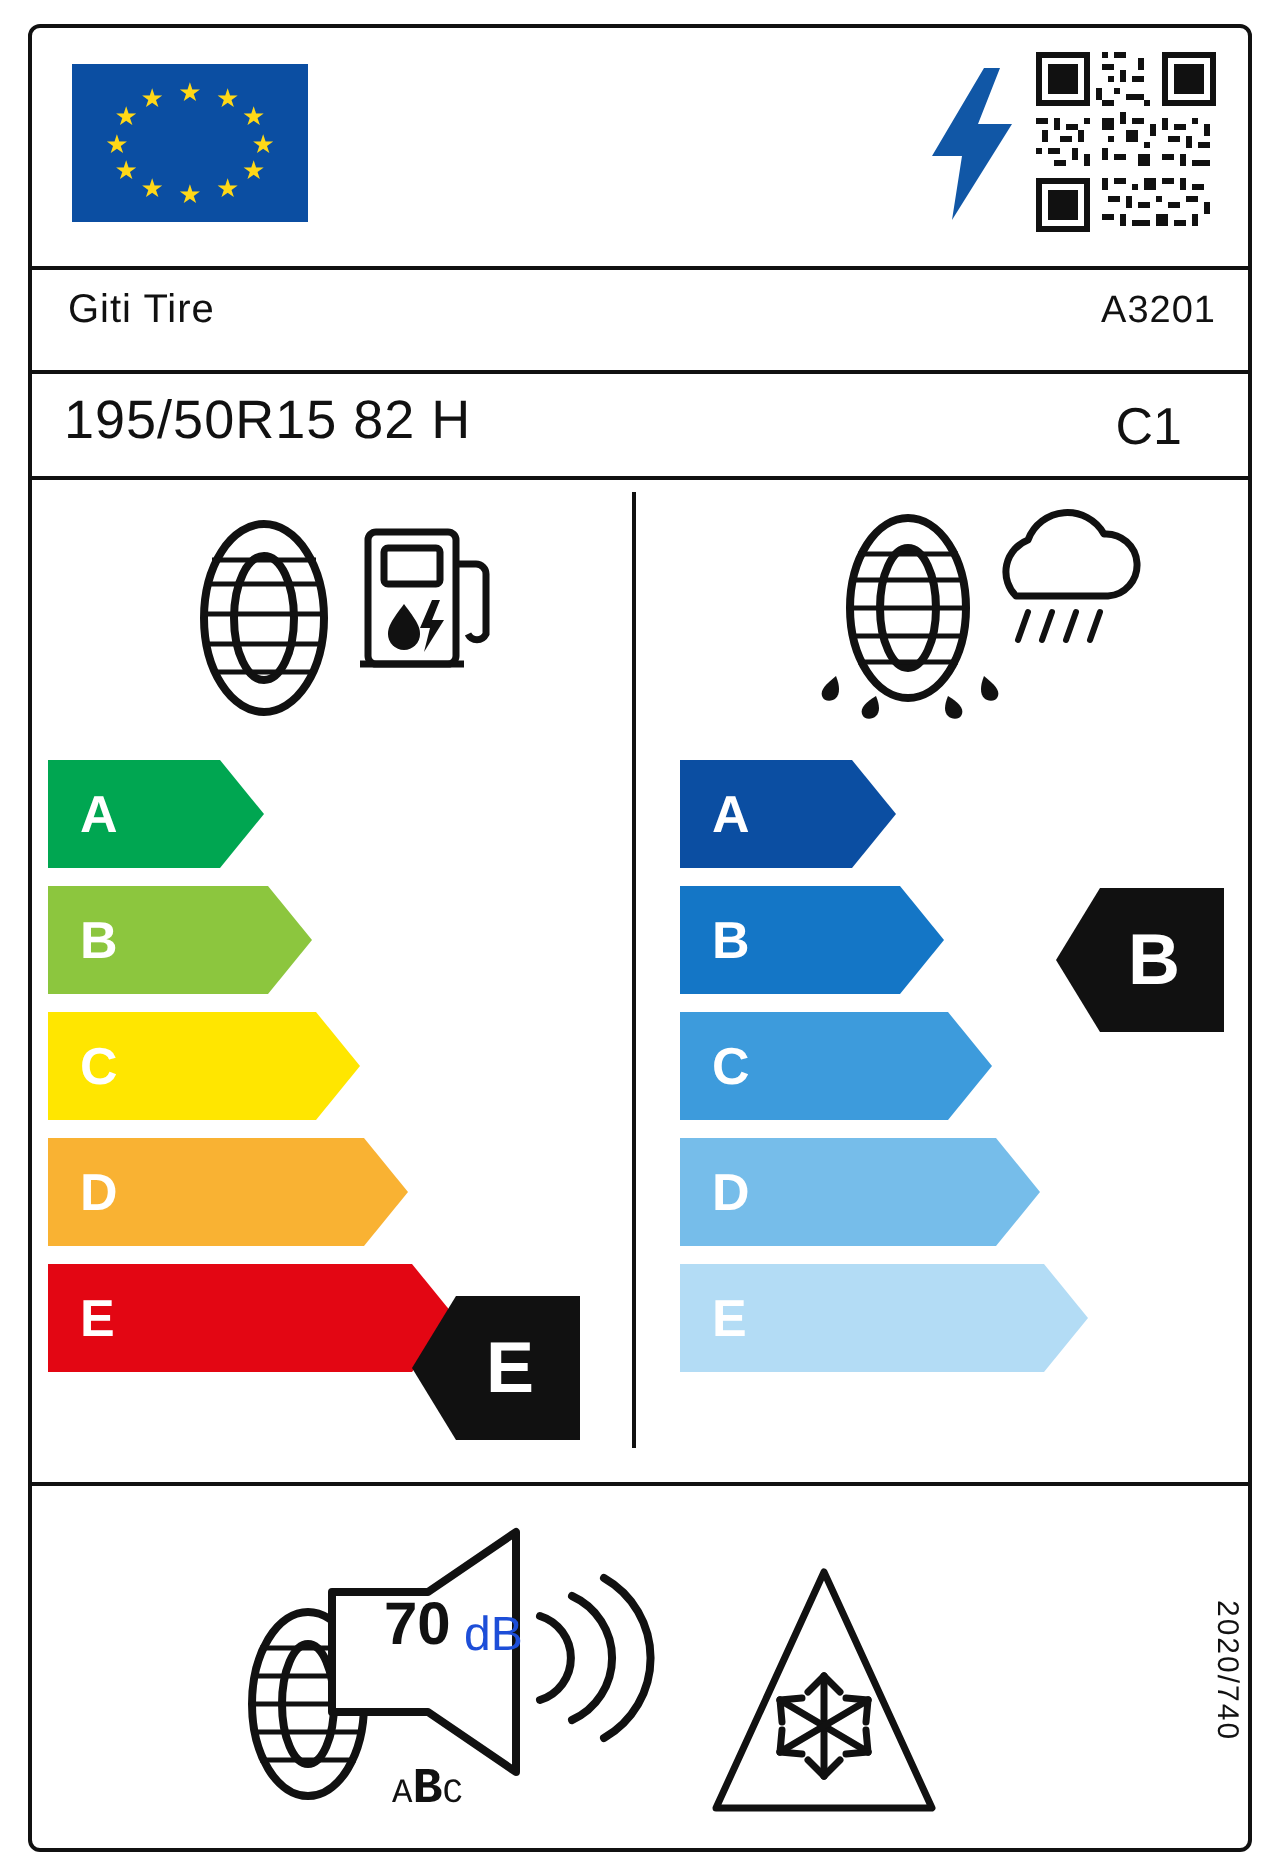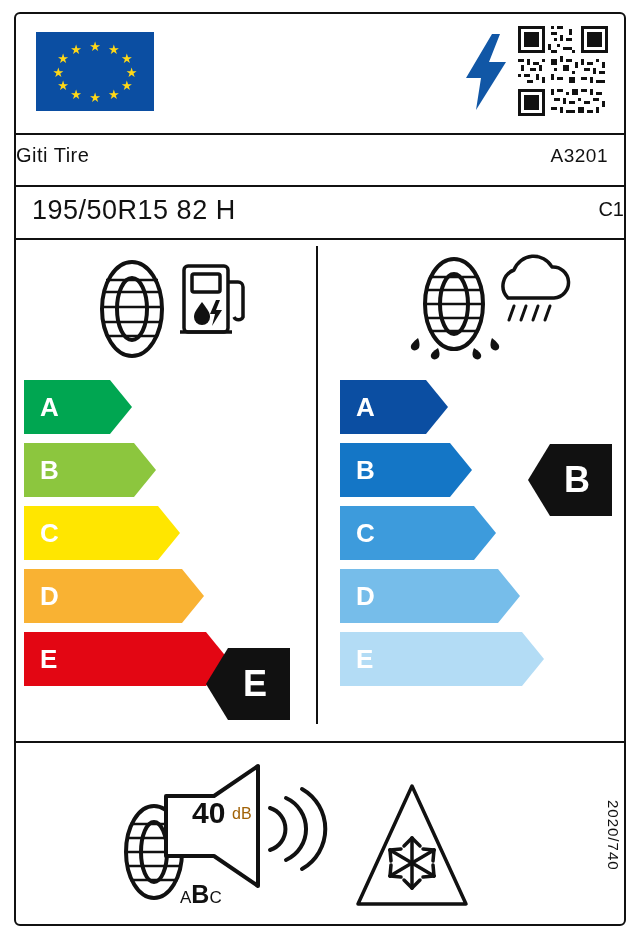--- a/index.html
+++ b/index.html
@@ -76,21 +76,21 @@
     width: 2px;
     background: #111111;
     left: 316px;
     top: 246px;
     height: 478px;
   }
 
   
   .brand {
     position: absolute;
-    left: 16px; top: 144px;
+    left: 34px; top: 144px;
     font-size: 20px;
     color: #111111;
     letter-spacing: 0.5px;
     text-align: right;
   }
   .type-code {
     position: absolute;
     right: 32px; top: 145px;
     font-size: 19px;
     color: #111111;
@@ -98,22 +98,22 @@
   }
   .tire-size {
     position: absolute;
     left: 32px; top: 195px;
     font-size: 27px;
     color: #111111;
     letter-spacing: 0.5px;
   }
   .class-code {
     position: absolute;
-    right: 16px; top: 198px;
-    font-size: 20px;
+    right: 49px; top: 198px;
+    font-size: 26px;
     color: #111111;
   }
 
   
   .pic-fuel {
     position: absolute;
     left: 80px; top: 252px;
     width: 180px; height: 110px;
   }
   .pic-wet {
@@ -185,29 +185,30 @@
     position: absolute;
     left: 192px; top: 798px;
     font-size: 30px;
     font-weight: bold;
     color: #111111;
     line-height: 1;
   }
   .noise-unit {
     position: absolute;
     left: 232px; top: 806px;
-    font-size: 16px;
-    color: #a16207;
+    font-size: 24px;
+    color: #1d4ed8;
     line-height: 1;
   }
   .noise-class {
     position: absolute;
-    left: 180px; top: 882px;
+    left: 196px; top: 882px;
     line-height: 1;
     color: #111111;
+    font-family: Liberation Mono, monospace;
   }
   .noise-class .c { font-size: 17px; }
   .noise-class .sel { font-size: 25px; font-weight: bold; }
 
   .snow-group {
     position: absolute;
     left: 352px; top: 780px;
     width: 120px; height: 130px;
   }
 
@@ -471,21 +472,21 @@
       <line x1="19" y1="104" x2="73" y2="104"></line>
       <line x1="22" y1="118" x2="70" y2="118"></line>
     </g>
     <path d="M58 34 h48 l44 -30 v120 l-44 -30 h-48 z" fill="#ffffff" stroke="#111111" stroke-width="4" stroke-linejoin="round"></path>
     <g fill="none" stroke="#111111" stroke-width="4" stroke-linecap="round">
       <path d="M162 46 a22 22 0 0 1 0 42"></path>
       <path d="M178 36 a34 34 0 0 1 0 62"></path>
       <path d="M194 27 a46 46 0 0 1 0 80"></path>
     </g>
   </svg>
-  <div class="noise-db">40</div>
+  <div class="noise-db">70</div>
   <div class="noise-unit">dB</div>
   <div class="noise-class">
     <span class="c">A</span><span class="sel">B</span><span class="c">C</span>
   </div>
 
   <svg class="snow-group" viewBox="0 0 120 130">
     <path d="M60 6 L114 124 H6 Z" fill="none" stroke="#111111" stroke-width="3.5" stroke-linejoin="round"></path>
     <g stroke="#111111" stroke-width="3.5" stroke-linecap="round">
       <line x1="60" y1="58" x2="60" y2="108"></line>
       <line x1="38" y1="70" x2="82" y2="96"></line>

